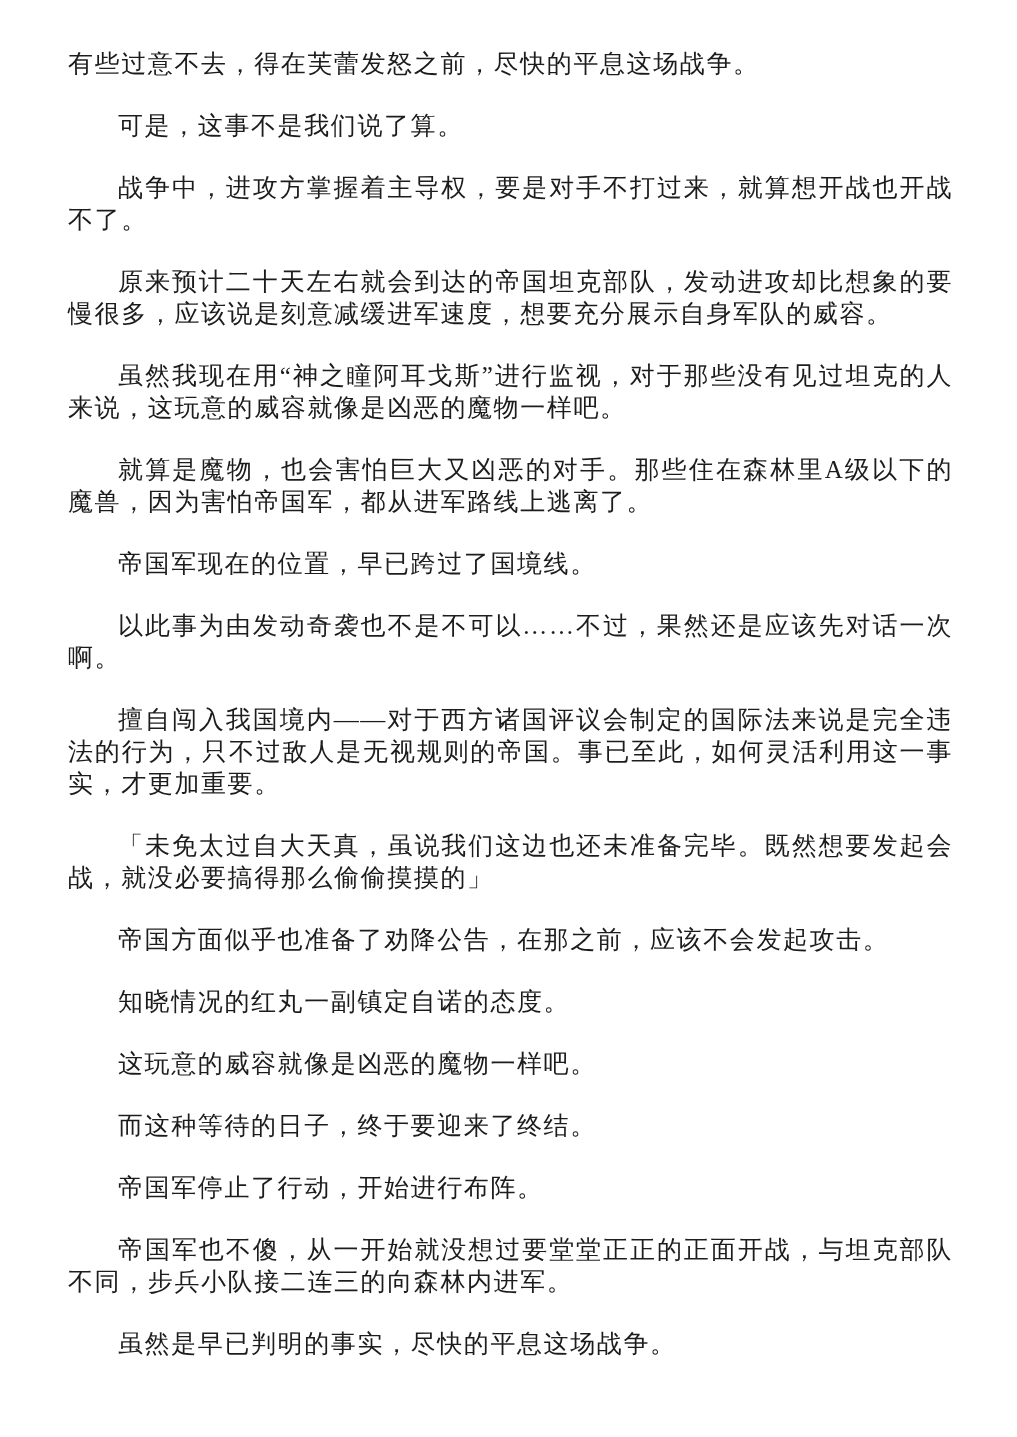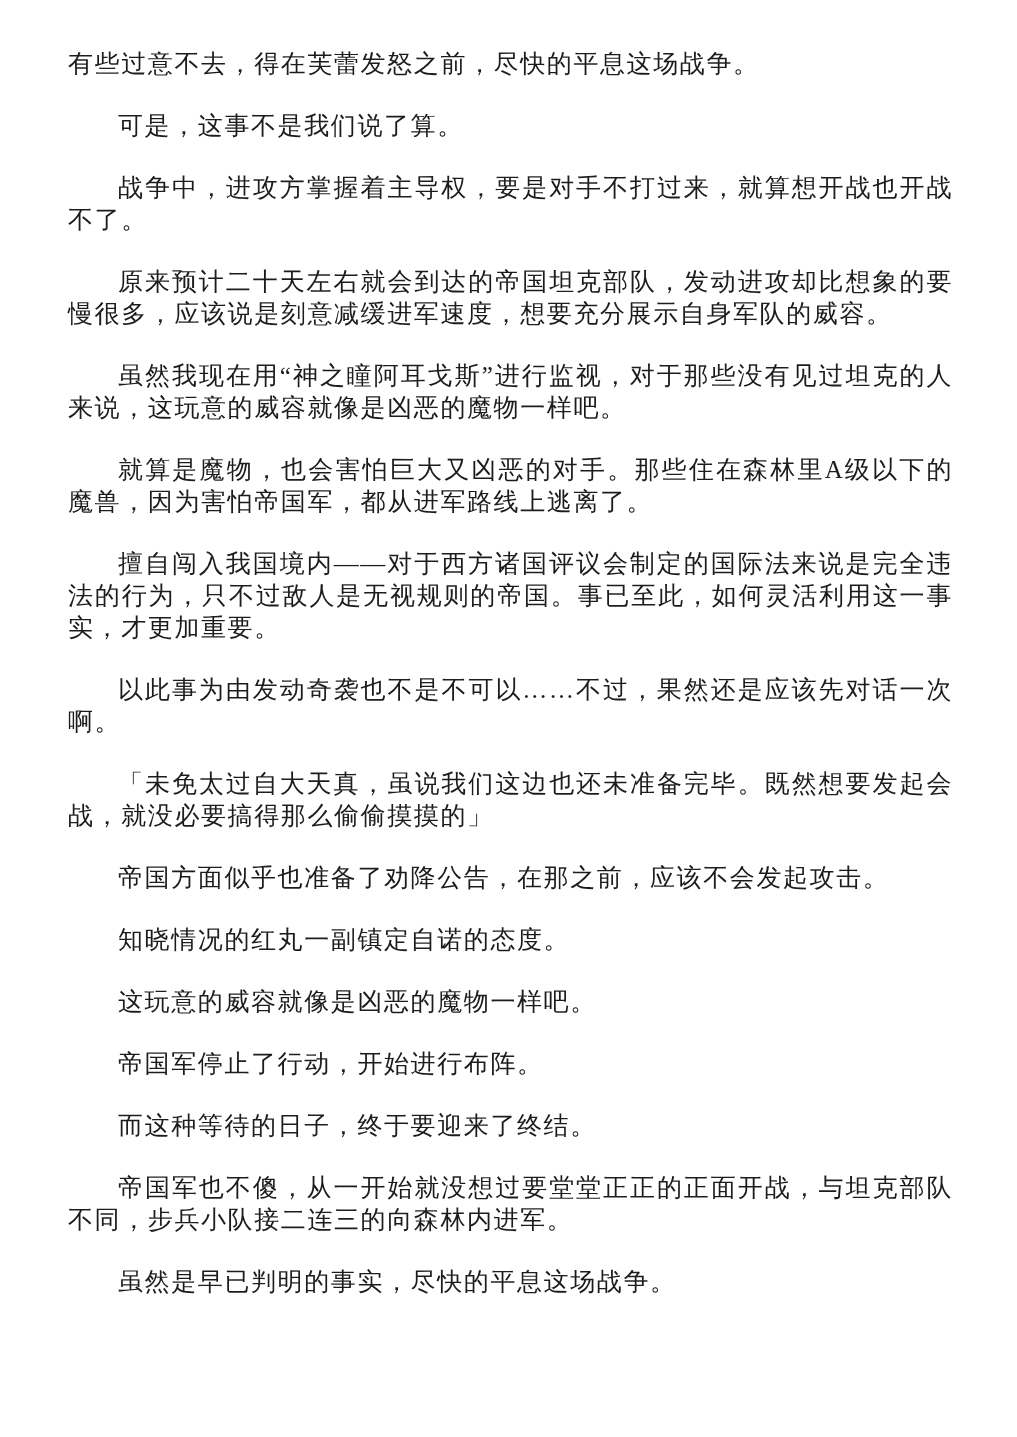--- a/index.html
+++ b/index.html
@@ -40,23 +40,24 @@
 </head>
 <body>
 
 <div class="page">
   <p class="continuation">有些过意不去，得在芙蕾发怒之前，尽快的平息这场战争。</p>
   <p>可是，这事不是我们说了算。</p>
   <p>战争中，进攻方掌握着主导权，要是对手不打过来，就算想开战也开战不了。</p>
   <p>原来预计二十天左右就会到达的帝国坦克部队，发动进攻却比想象的要慢很多，应该说是刻意减缓进军速度，想要充分展示自身军队的威容。</p>
   <p>虽然我现在用“神之瞳阿耳戈斯”进行监视，对于那些没有见过坦克的人来说，这玩意的威容就像是凶恶的魔物一样吧。</p>
   <p>就算是魔物，也会害怕巨大又凶恶的对手。那些住在森林里A级以下的魔兽，因为害怕帝国军，都从进军路线上逃离了。</p>
+  <p>帝国军现在的位置，早已跨过了国境线。</p>
+  <p>以此事为由发动奇袭也不是不可以……不过，果然还是应该先对话一次啊。</p>
   <p>擅自闯入我国境内——对于西方诸国评议会制定的国际法来说是完全违法的行为，只不过敌人是无视规则的帝国。事已至此，如何灵活利用这一事实，才更加重要。</p>
-  <p>以此事为由发动奇袭也不是不可以……不过，果然还是应该先对话一次啊。</p>
   <p>「未免太过自大天真，虽说我们这边也还未准备完毕。既然想要发起会战，就没必要搞得那么偷偷摸摸的」</p>
   <p>帝国方面似乎也准备了劝降公告，在那之前，应该不会发起攻击。</p>
   <p>知晓情况的红丸一副镇定自诺的态度。</p>
   <p>这玩意的威容就像是凶恶的魔物一样吧。</p>
+  <p>而这种等待的日子，终于要迎来了终结。</p>
   <p>帝国军停止了行动，开始进行布阵。</p>
-  <p>而这种等待的日子，终于要迎来了终结。</p>
   <p>帝国军也不傻，从一开始就没想过要堂堂正正的正面开战，与坦克部队不同，步兵小队接二连三的向森林内进军。</p>
   <p>虽然是早已判明的事实，尽快的平息这场战争。</p>
 </div>
 
 </body></html>

